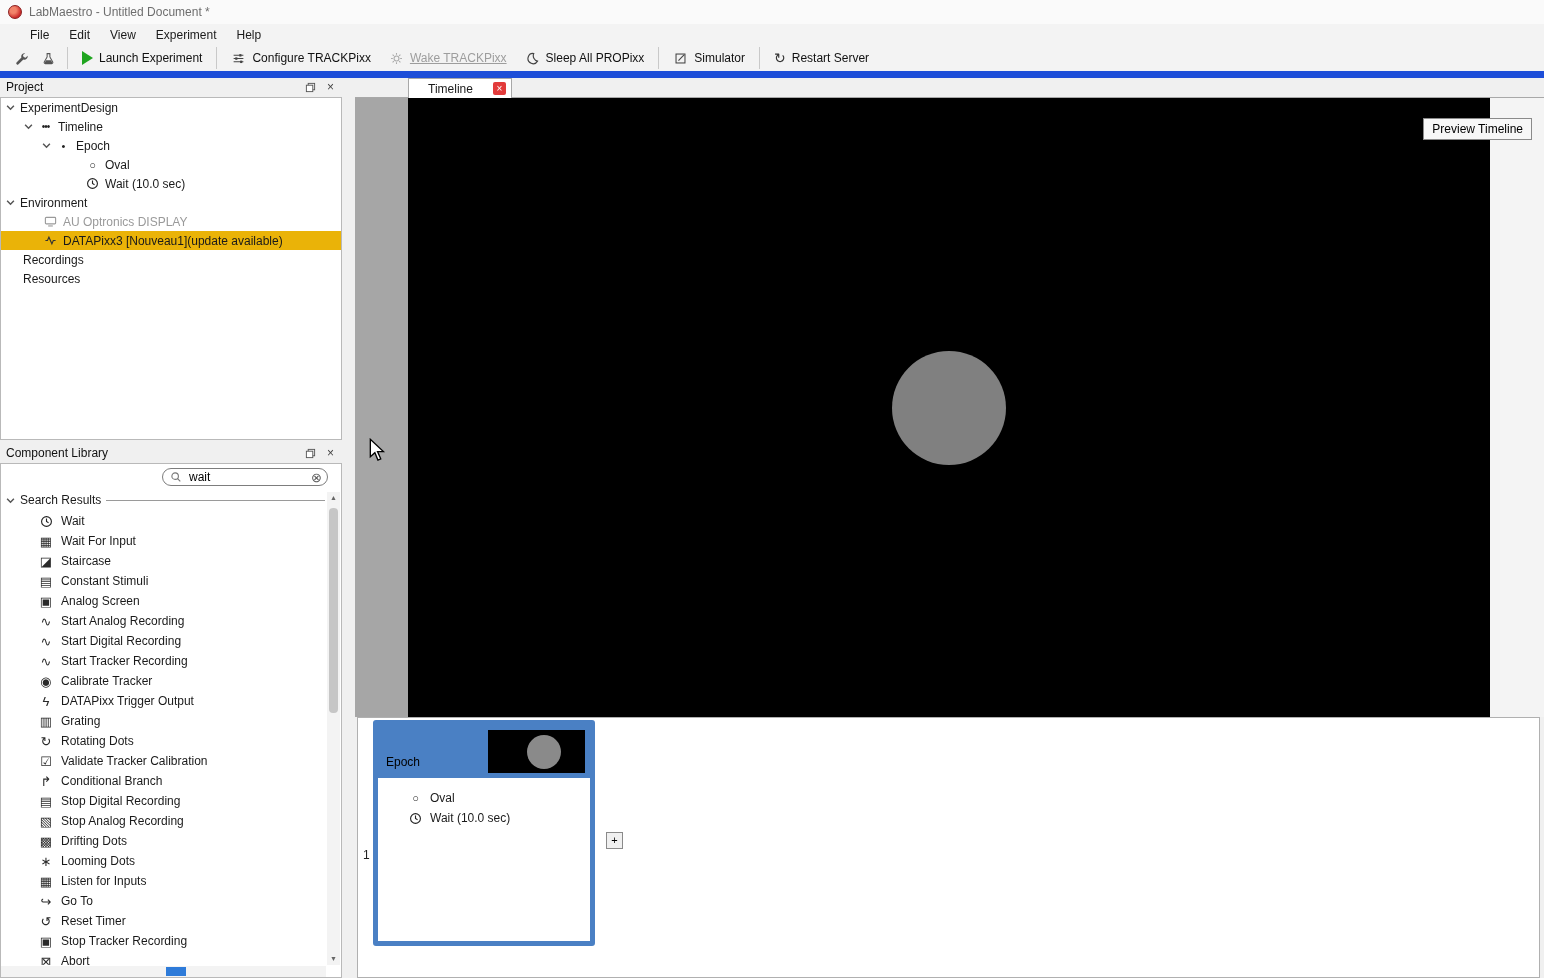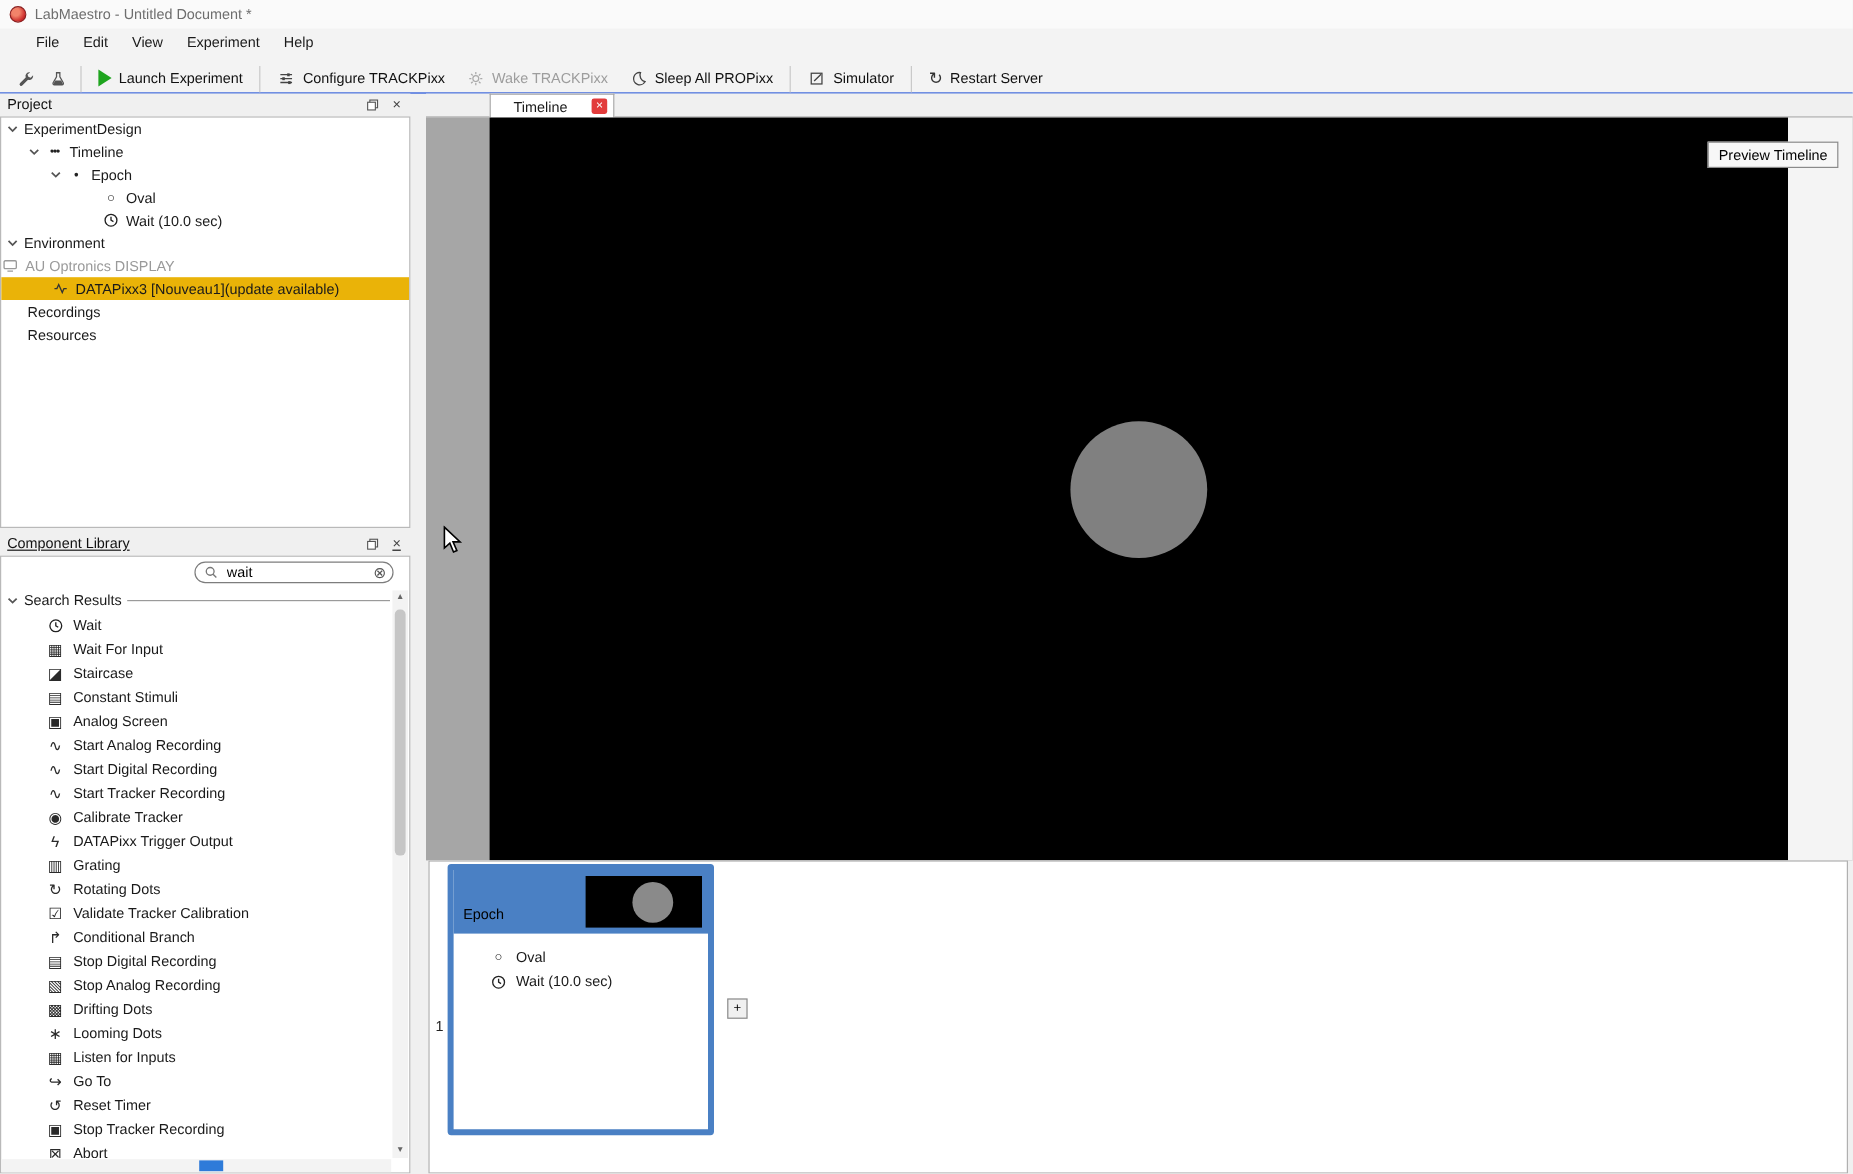--- a/index.html
+++ b/index.html
@@ -9,31 +9,31 @@
     background:#f0f0f0; font-family:"Liberation Sans", sans-serif; font-size:12px; color:#1a1a1a;
   }
   
   .titlebar { height:24px; background:#fafafa; display:flex; align-items:center; gap:7px; padding:0 8px; }
   .logo { width:14px; height:14px; border-radius:50%; background:radial-gradient(circle at 35% 35%, #f2836a 0 28%, #cc2b2b 70%); border:1px solid #8a1f1f; }
   .win-title { color:#6e6e6e; }
   
   .menubar { height:21px; display:flex; align-items:center; padding-left:20px; background:#f3f3f3; }
   .menu-item { padding:2px 10px; }
   
-  .toolbar { height:33px; display:flex; align-items:flex-end; padding-left:8px; background:#f3f3f3; border-bottom:1px solid #1d4ed8; }
+  .toolbar { height:33px; display:flex; align-items:center; padding-left:8px; background:#f3f3f3; border-bottom:7px solid #1d4ed8; }
   .tbtn { display:flex; align-items:center; gap:6px; border:none; background:transparent; padding:5px 9px; font:inherit; color:#111; cursor:default; }
   .tbtn.iconic { padding:5px 6px; }
-  .tbtn.disabled { color:#9d9d9d; }
+  .tbtn.disabled { color:#9d9d9d;text-decoration:underline; }
   .sep { width:1px; height:22px; background:#c9c9c9; margin:0 5px; }
   .play-icon { width:0; height:0; border-left:11px solid #1fa51f; border-top:7px solid transparent; border-bottom:7px solid transparent; }
   .glyph { font-size:14px; line-height:1; color:#333; }
   
   .panel { position:absolute; left:0; width:342px; background:#f0f0f0; }
   .panel.project { top:78px; height:362px; }
-  .panel.library { top:444px; height:534px;text-decoration:underline; }
+  .panel.library { top:444px; height:534px; }
   .panel-header { height:18px; display:flex; align-items:center; justify-content:space-between; padding:0 3px 0 6px; color:#111;gap:32px; }
   .ph-btns { display:flex; gap:3px; align-items:center; }
   .ph-btn { width:17px; height:15px; border:none; background:transparent; padding:0; display:flex; align-items:center; justify-content:center; color:#444; font-size:12px; line-height:1; }
   .panel-body { position:absolute; left:0; right:0; top:19px; bottom:0; background:#fff; border:1px solid #b9b9b9; overflow:hidden; }
   
   .trow { height:19px; display:flex; align-items:center; gap:5px; white-space:nowrap; }
   .trow.selected { background:#eab308; }
   .chev { width:10px; display:flex; align-items:center; justify-content:center; }
   .chev svg { width:9px; height:9px; }
   .ticon { width:15px; display:flex; align-items:center; justify-content:center; font-size:11px; color:#222; flex:none; }
@@ -224,21 +224,21 @@
       <span>Wait (10.0 sec)</span>
     </div>
     <div class="trow" style="padding-left:4px">
       <span class="chev">
           <svg viewBox="0 0 8 8">
             <path d="M1 2.5l3 3 3-3" stroke="#555" fill="none" stroke-width="1.3"></path>
           </svg>
         </span>
       <span>Environment</span>
     </div>
-    <div class="trow" style="">
+    <div class="trow" style="padding-left:42px">
       <span class="ticon">
         <svg viewBox="0 0 14 14">
             <rect x="1.5" y="2.5" width="11" height="7" rx="1" fill="none" stroke="#9a9a9a" stroke-width="1.2"></rect>
             <path d="M4.5 11.8h5" stroke="#9a9a9a" stroke-width="1.2"></path>
           </svg>
       </span>
       <span class="dim">AU Optronics DISPLAY</span>
     </div>
     <div class="trow selected" style="padding-left:42px">
       <span class="ticon">

